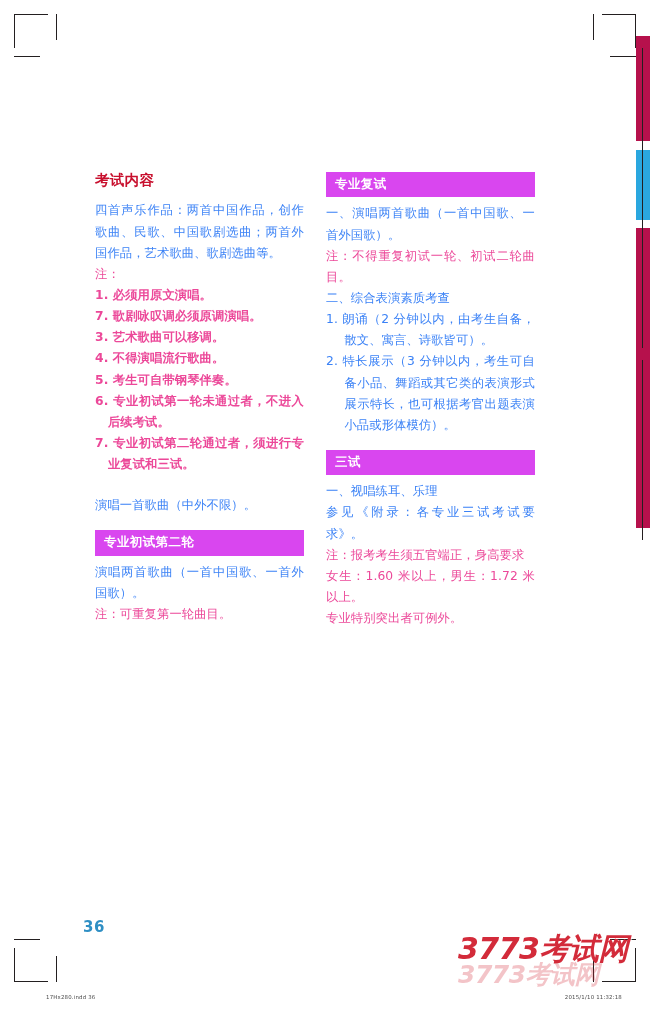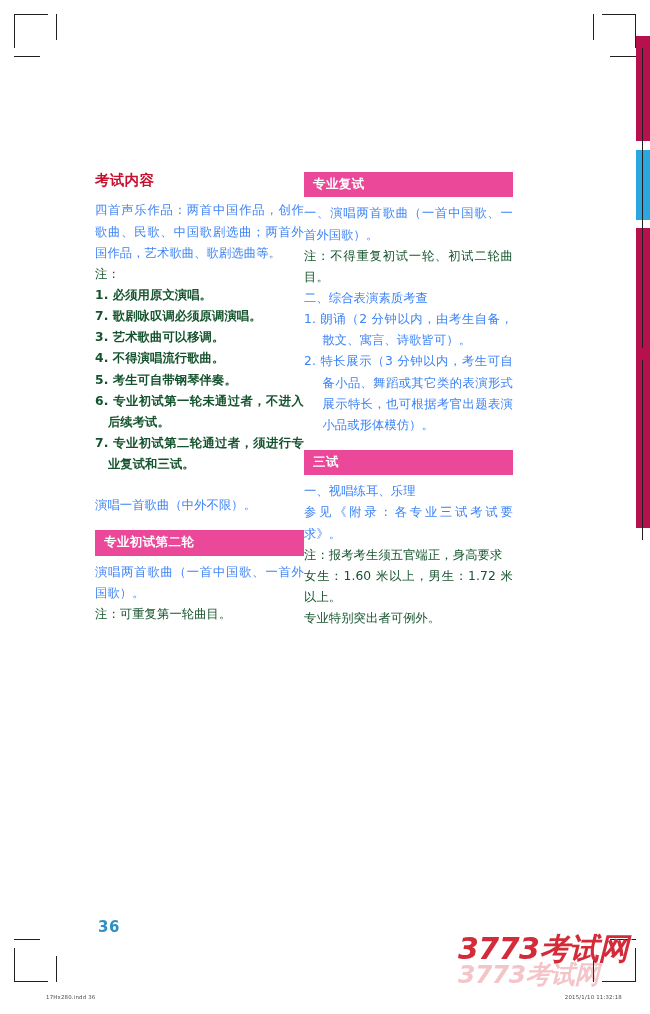--- a/index.html
+++ b/index.html
@@ -53,51 +53,52 @@
   .edge-line.top { top: 48px; height: 300px; }
   .edge-line.bot { top: 360px; height: 180px; }
 
   
   .content {
     position: absolute;
     left: 95px;
     top: 172px;
     width: 440px;
     display: flex;
+    gap: 22px;
   }
   .col { width: 209px; }
 
   .sec-title {
     color: #c8102e;
     font-weight: bold;
     font-size: 14.5px;
     letter-spacing: 0.3px;
     margin: 0 0 11px 0;
     line-height: 1.2;
   }
 
   .bar {
-    background: #ec4899;
+    background: #d946ef;
     color: #ffffff;
     font-weight: bold;
     font-size: 12.5px;
     padding: 5px 9px 6px 9px;
     line-height: 1.15;
     letter-spacing: 0.4px;
   }
 
   p {
     margin: 0;
     font-size: 12.3px;
     line-height: 1.72;
     color: #3b82f6;
     letter-spacing: 0.1px;
     text-align: justify;
   }
-  .blue { color: #14532d; }
+  .blue { color: #ec4899; }
   .spacer-6 { height: 6px; }
   .spacer-14 { height: 14px; }
 
   .note-list p { margin: 0; }
   .hang {
     padding-left: 1.05em;
     text-indent: -1.05em;
     font-weight: bold;
   }
   .indent2 {
@@ -105,21 +106,21 @@
     text-indent: 0;
   }
   .hang-num {
     padding-left: 1.5em;
     text-indent: -1.5em;
   }
 
   
   .pagenum {
     position: absolute;
-    left: 98px;
+    left: 83px;
     top: 918px;
     color: #2f8fc4;
     font-size: 15px;
     font-weight: bold;
     letter-spacing: 0.5px;
   }
 
   .filename {
     position: absolute;
     left: 46px;

